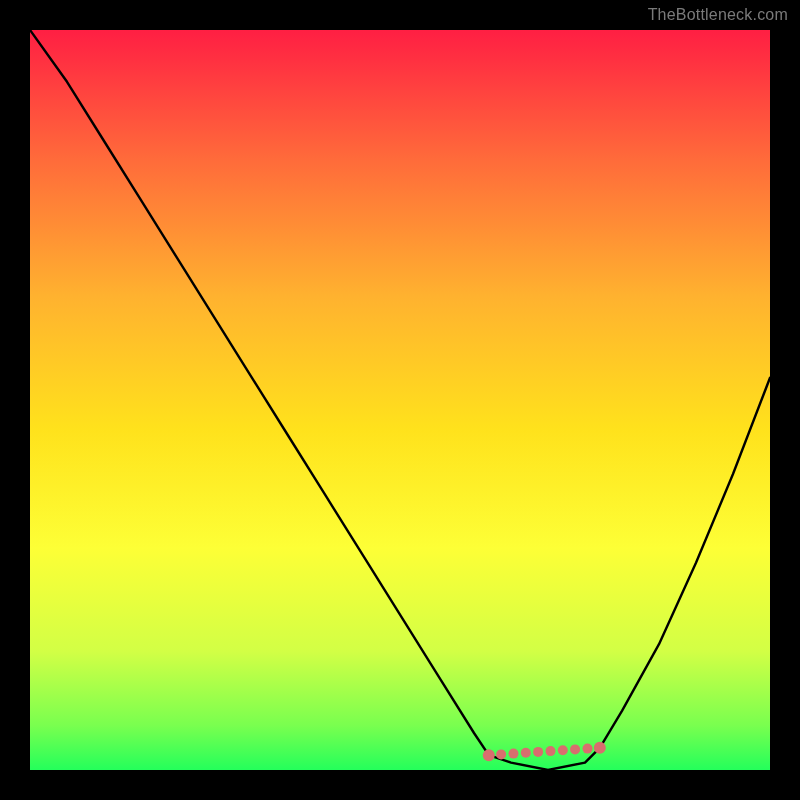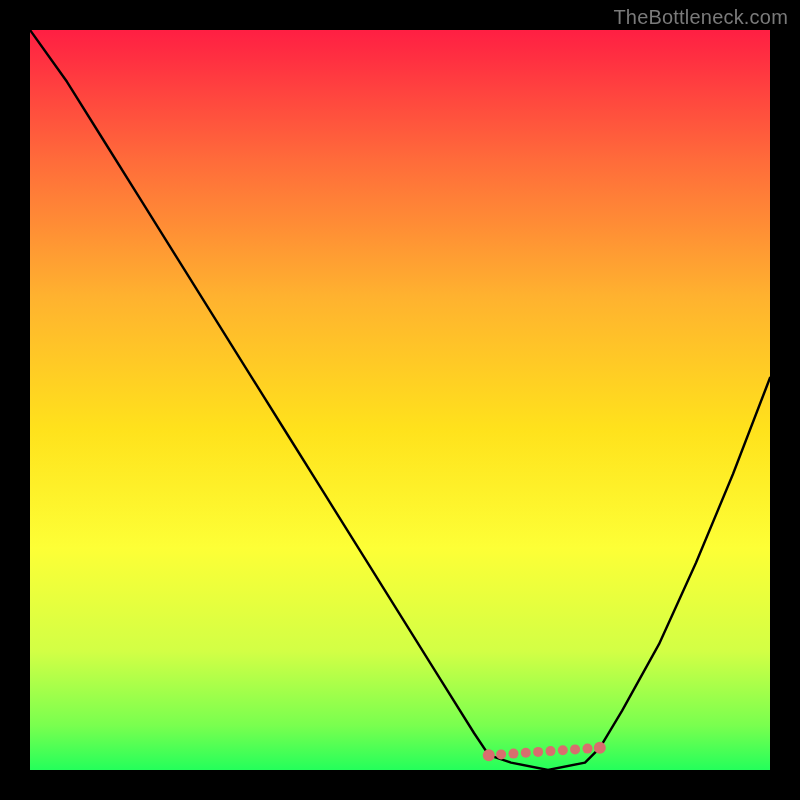--- a/index.html
+++ b/index.html
@@ -40,21 +40,21 @@
     left: 0;
     top: 0;
     width: 100%;
     height: 100%;
   }
   .watermark {
     position: absolute;
     right: 12px;
     top: 6px;
     color: #7a7a7a;
-    font-size: 20px;
+    font-size: 16px;
     letter-spacing: 0.2px;
     font-weight: 400;
   }
 </style>
 </head>
 <body>
 
 <div class="frame">
 
   <div class="plot-area">

